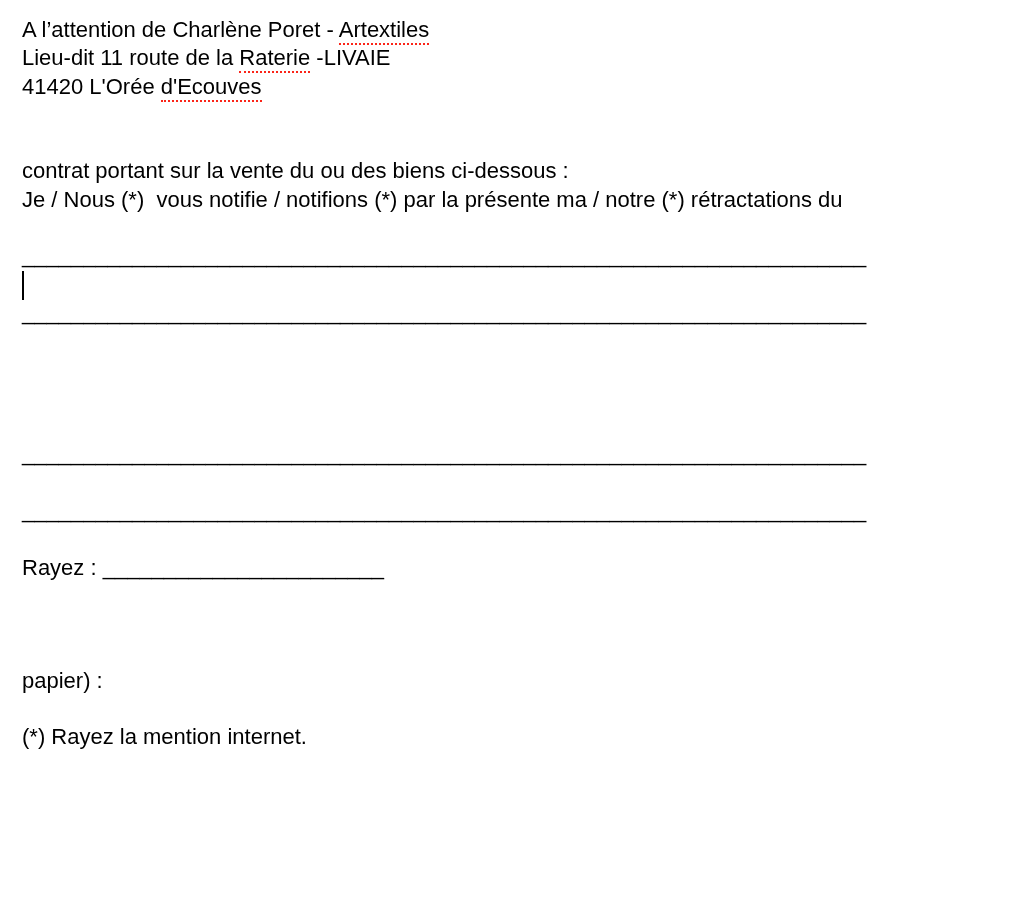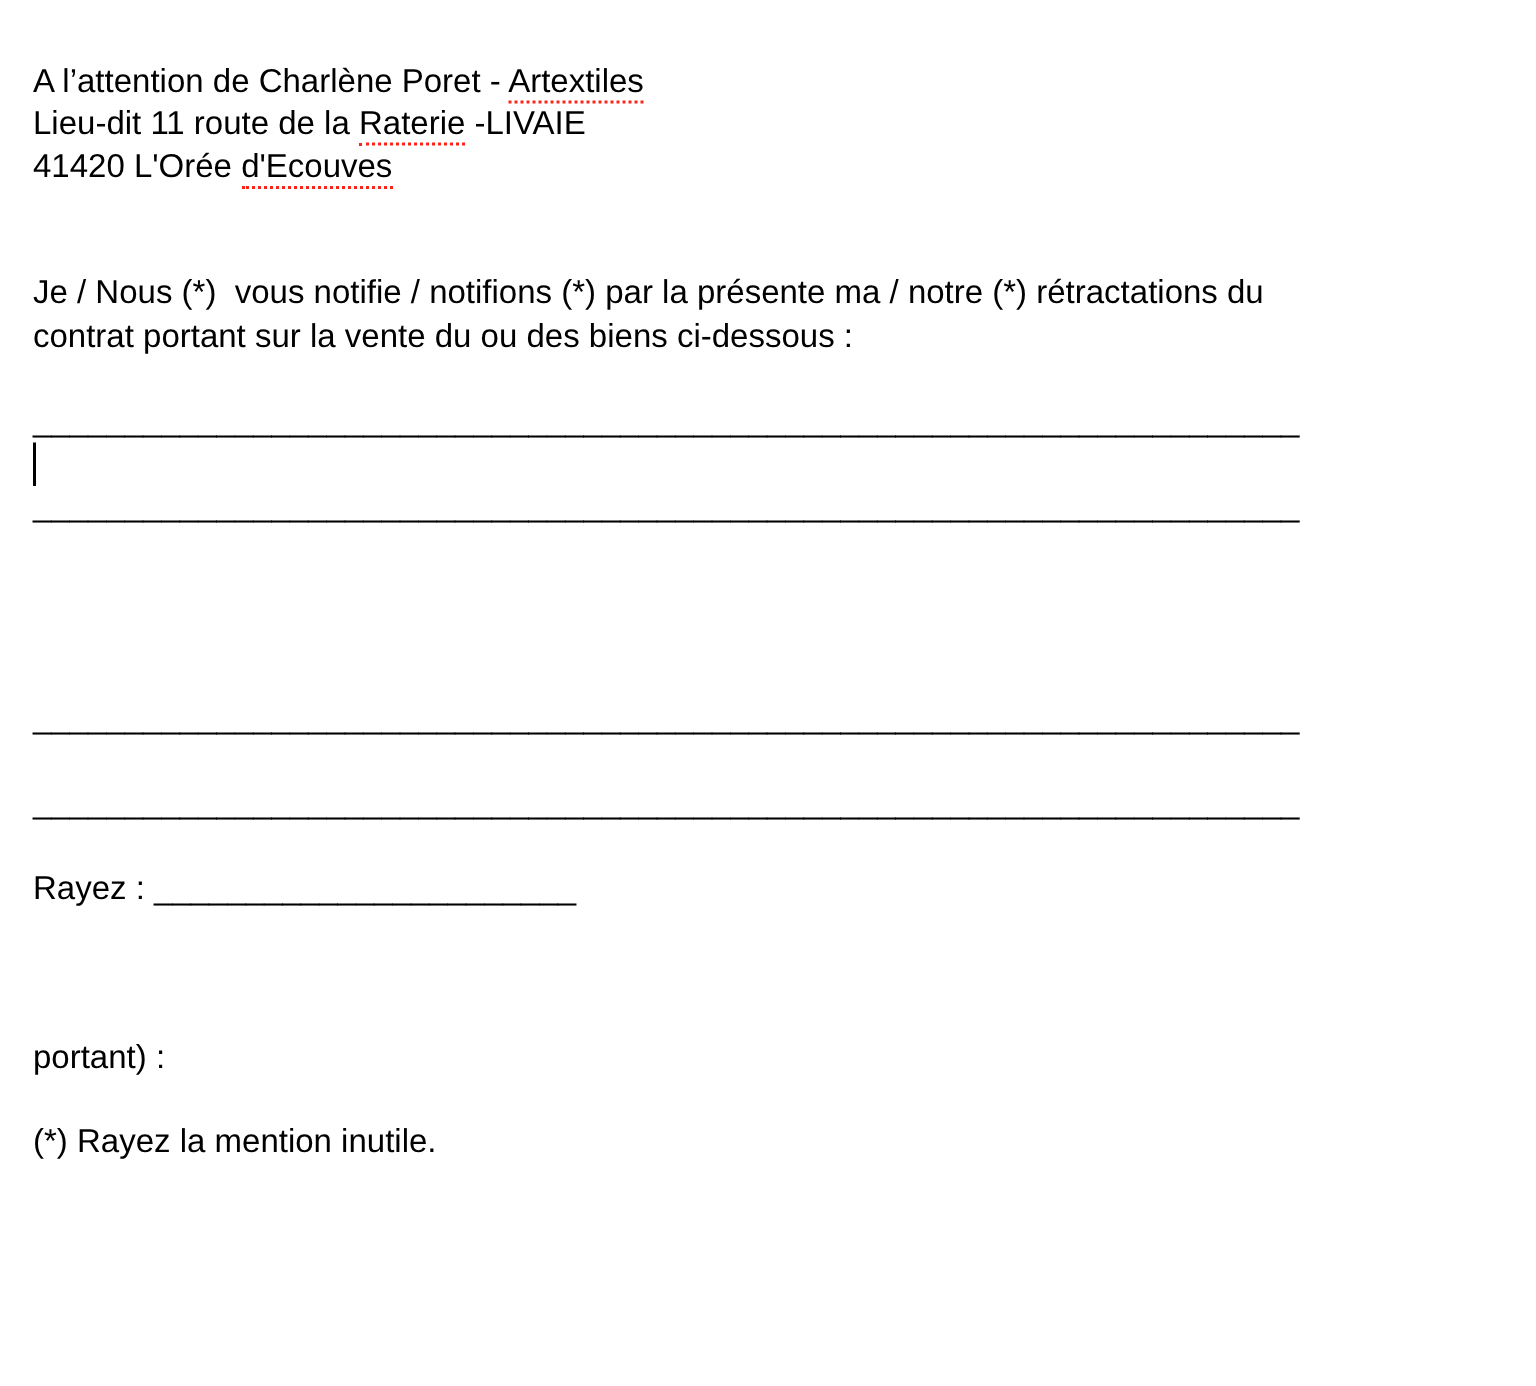--- a/index.html
+++ b/index.html
@@ -35,41 +35,41 @@
     width: 2px;
     height: 29px;
     background: #000000;
     vertical-align: top;
   }
 </style>
 </head>
 <body>
 
 <main style="background: rgb(255, 255, 255);">
-  <div id="doc" class="doc" style="color: rgb(0, 0, 0); margin-top: 24px;">
+  <div id="doc" class="doc" style="color: rgb(0, 0, 0);">
       <div class="line"><span>A l’attention de Charlène Poret - </span><span class="misspelled" style="border-bottom-color: rgb(251, 36, 24);">Artextiles</span></div>
       <div class="line"><span>Lieu-dit 11 route de la </span><span class="misspelled" style="border-bottom-color: rgb(251, 36, 24);">Raterie</span><span> -LIVAIE</span></div>
       <div class="line"><span>41420 L'Orée </span><span class="misspelled" style="border-bottom-color: rgb(251, 36, 24);">d'Ecouves</span></div>
       <div class="line"></div>
       <div class="line"></div>
+      <div class="line"><span>contrat portant sur la vente du ou des biens ci-dessous :</span></div>
       <div class="line"><span>Je / Nous (*)  vous notifie / notifions (*) par la présente ma / notre (*) rétractations du</span></div>
-      <div class="line"><span>contrat portant sur la vente du ou des biens ci-dessous :</span></div>
       <div class="line"></div>
       <div class="line"><span>_____________________________________________________________________</span></div>
       <div class="line"><span class="caret" style="background: rgb(0, 0, 0);"></span></div>
       <div class="line"><span>_____________________________________________________________________</span></div>
       <div class="line"></div>
       <div class="line"></div>
       <div class="line"></div>
       <div class="line"></div>
       <div class="line"><span>_____________________________________________________________________</span></div>
       <div class="line"></div>
       <div class="line"><span>_____________________________________________________________________</span></div>
       <div class="line"></div>
       <div class="line"><span>Rayez : _______________________</span></div>
       <div class="line"></div>
       <div class="line"></div>
       <div class="line"></div>
-      <div class="line"><span>portant) :</span></div>
+      <div class="line"><span>papier) :</span></div>
       <div class="line"></div>
-      <div class="line"><span>(*) Rayez la mention inutile.</span></div>
+      <div class="line"><span>(*) Rayez la mention internet.</span></div>
     </div>
 </main>
 
 </body></html>

